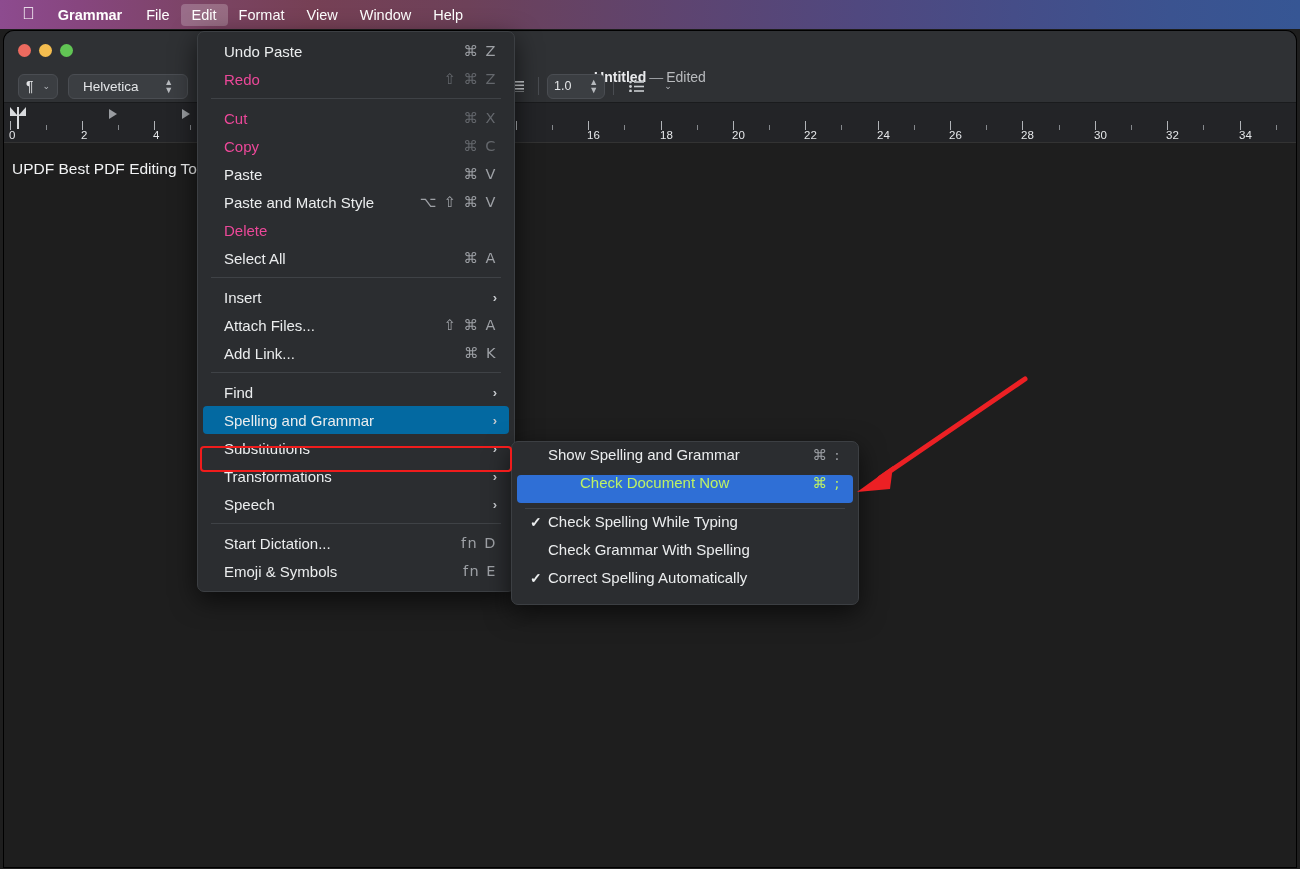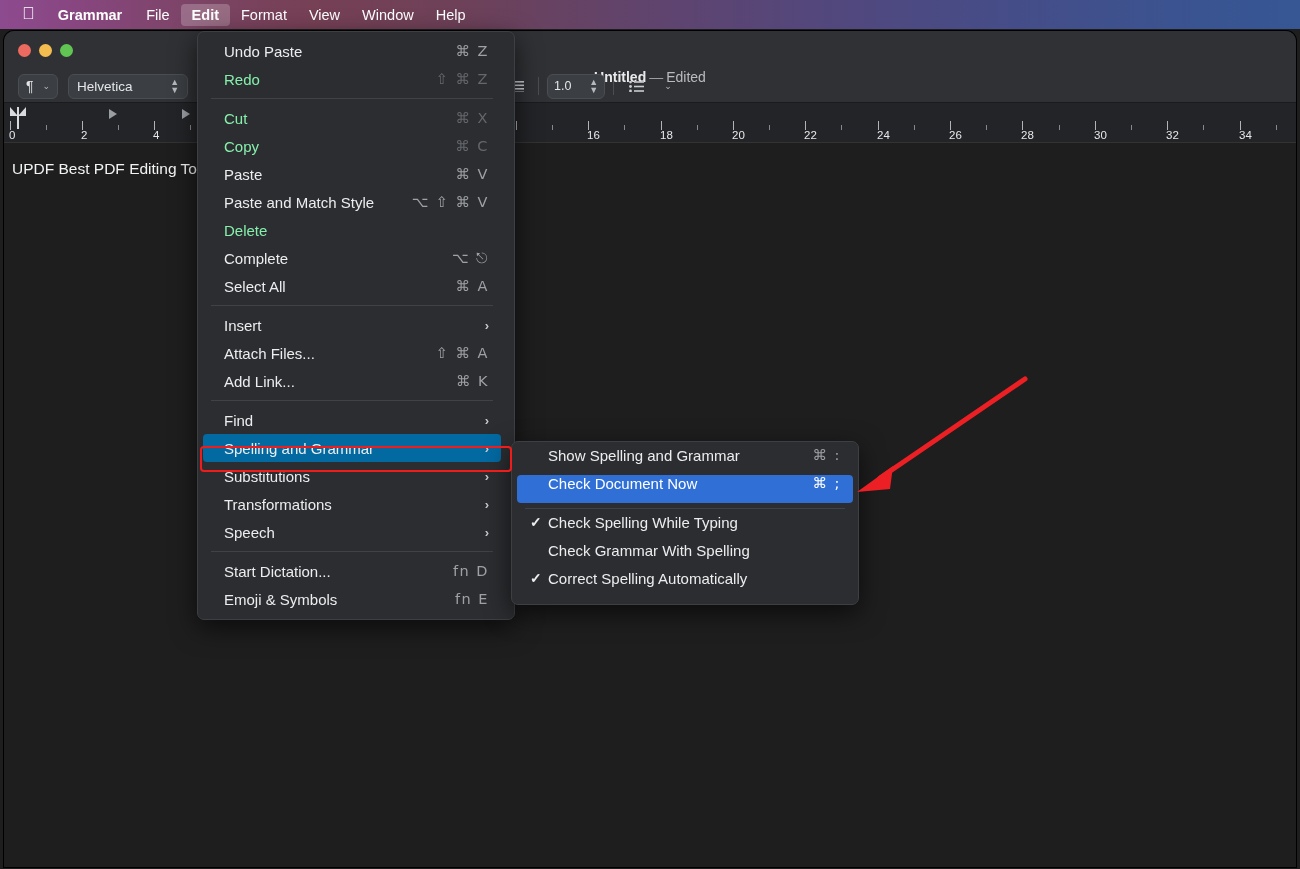--- a/index.html
+++ b/index.html
@@ -19,21 +19,21 @@
                 #6d4159 36%, #5e4470 52%, #50487f 66%, #454d88 78%, #3b5390 90%, #365694 100%);
     display: flex; align-items: center;
     z-index: 60;
   }
   .mb-item {
     font-size: 14.5px; color: #ffffff; height: 22px; line-height: 22px;
     padding: 0 11px; border-radius: 4px; white-space: nowrap;
   }
   .mb-apple { padding: 0 10px 0 22px; font-size: 17px; line-height: 20px; }
   .mb-app { font-weight: bold; padding: 0 13px; }
-  .mb-active { background: rgba(255,255,255,0.22); font-weight: bold; }
+  .mb-active { background: rgba(255,255,255,0.22); }
   #edit-annot {
     position: absolute; left: 205px; top: 1px; width: 53px; height: 27px;
     border: 2.5px solid #f01c1c; border-radius: 3px; pointer-events: none;
   }
 
   
   #window {
     position: absolute; left: 4px; top: 31px; width: 1292px; height: 836px;
     background: #1e1e1e;
     border-radius: 10px 10px 0 0;
@@ -65,21 +65,21 @@
     display: flex; align-items: center; padding-left: 14px; gap: 10px;
   }
   .tb-ctrl {
     background: #3b3e42; border-radius: 6px; height: 25px;
     display: flex; align-items: center; color: #d6d8db; font-size: 13px;
     border: 0.5px solid #4a4d52;
   }
   #para-style { padding: 0 7px; gap: 9px; }
   #para-style .pilcrow { font-size: 14px; color: #e2e4e6; }
   .chev-d { font-size: 9px; color: #b6b9bd; }
-  #font-select { width: 120px; padding: 0 8px; justify-content: space-between; }
+  #font-select { width: 120px; padding: 0 14px; justify-content: space-between; }
   #font-select .lbl { font-size: 13.5px; color: #e4e6e8; }
   .stepper { font-size: 9px; line-height: 8px; color: #b6b9bd; text-align: center; }
   #tb-rest { display: flex; align-items: center; gap: 4px; margin-left: 150px; }
   .tb-btn {
     width: 28px; height: 24px; border-radius: 5px;
     display: flex; align-items: center; justify-content: center;
     color: #c9cccf; font-size: 13px;
   }
   .tb-btn.on { background: #4a4d52; }
   .tb-sep { width: 1px; height: 18px; background: #4a4d52; margin: 0 4px; }
@@ -113,64 +113,64 @@
     position: absolute; left: 8px; top: 17px;
     font-size: 15.5px; color: #f2f3f4; white-space: nowrap;
   }
 
   
   #editmenu {
     position: absolute; left: 197px; top: 31px; width: 318px;
     background: #2b2d30; border-radius: 7px;
     border: 0.5px solid #3c3f43;
     box-shadow: 0 8px 26px rgba(0,0,0,0.62);
-    padding: 5px 8px 6px 0;
+    padding: 5px 0 6px 0;
     z-index: 70;
   }
   .mi {
     position: relative; height: 28px; display: flex; align-items: center;
     padding: 0 12px 0 21px; font-size: 15px; color: #ebedee;
     margin: 0 5px; border-radius: 4px;
   }
   .mi .label { flex: 1; white-space: nowrap; }
   .mi .sc {
     color: #9ea1a6; font-size: 14.5px; letter-spacing: 1.5px;
     font-family: "DejaVu Sans", sans-serif; white-space: nowrap;
   }
-  .mi.dim .label { color: #86efac; }
+  .mi.dim .label { color: #ec4899; }
   .mi.dim .sc { color: #64676c; }
   .mi .arrow { color: #c6c9cd; font-size: 13px; font-weight: bold; }
   .mi.hl { background: #0369a1; }
   .msep { height: 1px; background: #3f4246; margin: 5px 13px; }
   #sg-annot {
     position: absolute; left: 200px; top: 446px; width: 312px; height: 26px;
     border: 2.5px solid #f01c1c; border-radius: 4px; z-index: 80; pointer-events: none;
   }
 
   
   #submenu {
     position: absolute; left: 511px; top: 441px; width: 348px;
     background: #2b2d30; border-radius: 7px;
     border: 0.5px solid #3c3f43;
     box-shadow: 0 8px 26px rgba(0,0,0,0.62);
     padding: 5px 0 6px 0;
     z-index: 75;
   }
   .smi {
-    position: relative; height: 28px; display: flex; align-items: flex-start;
-    padding: 0 12px 0 31px; font-size: 15px; color: #ebedee;
+    position: relative; height: 28px; display: flex; align-items: flex-end;
+    padding: 0 12px 12px 31px; font-size: 15px; color: #ebedee;
     margin: 0 5px; border-radius: 4px;
   }
   .smi .label { flex: 1; white-space: nowrap; }
   .smi .sc {
     color: #9ea1a6; font-size: 14.5px; letter-spacing: 1.5px;
     font-family: "DejaVu Sans", sans-serif;
   }
   .smi.sel { background: #2f6fd6; }
-  .smi.sel .label, .smi.sel .sc { color: #ffffff; }
+  .smi.sel .label, .smi.sel .sc { color: #bef264; margin-left: 32px; }
   .smi .check {
     position: absolute; left: 13px; font-size: 14px; color: #ebedee; font-weight: bold;
   }
 
   
   #arrow { position: absolute; left: 0; top: 0; width: 1300px; height: 869px; z-index: 90; pointer-events: none; }
 </style>
 </head>
 <body>
 
@@ -356,24 +356,20 @@
     </div>
     <div class="mi">
       <span class="label">Paste and Match Style</span>
       <span class="sc">⌥ ⇧ ⌘ V</span>
     </div>
     <div class="mi dim">
       <span class="label">Delete</span>
       <span class="sc"></span>
     </div>
     <div class="mi">
-      <span class="label">Complete</span>
-      <span class="sc">⌥ ⎋</span>
-    </div>
-    <div class="mi">
       <span class="label">Select All</span>
       <span class="sc">⌘ A</span>
     </div>
 
     <div class="msep"></div>
 
     <div class="mi">
       <span class="label">Insert</span>
       <span class="arrow">›</span>
     </div>

